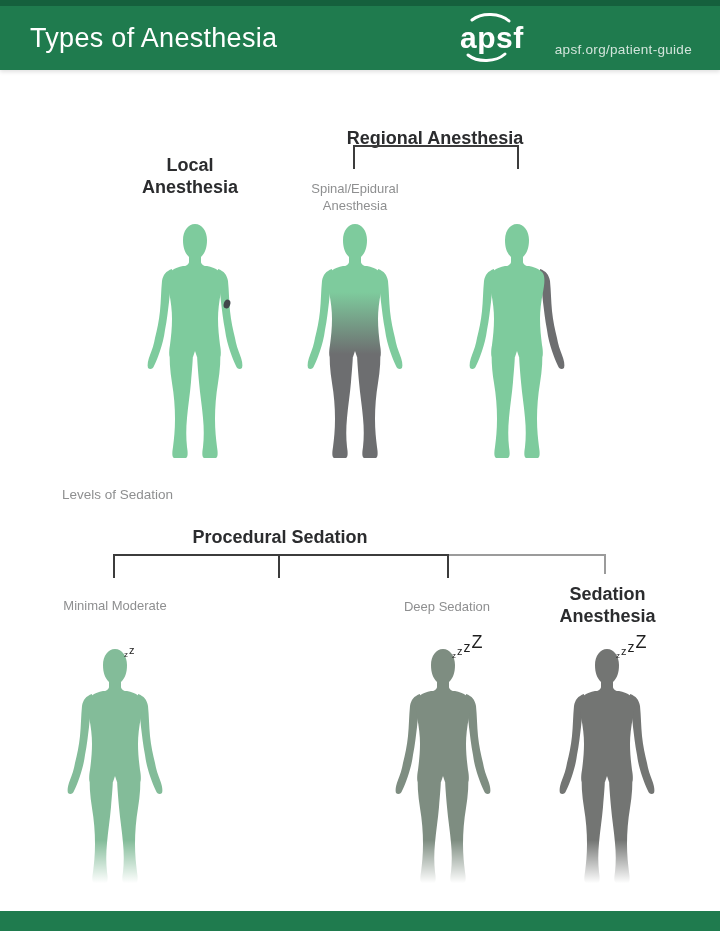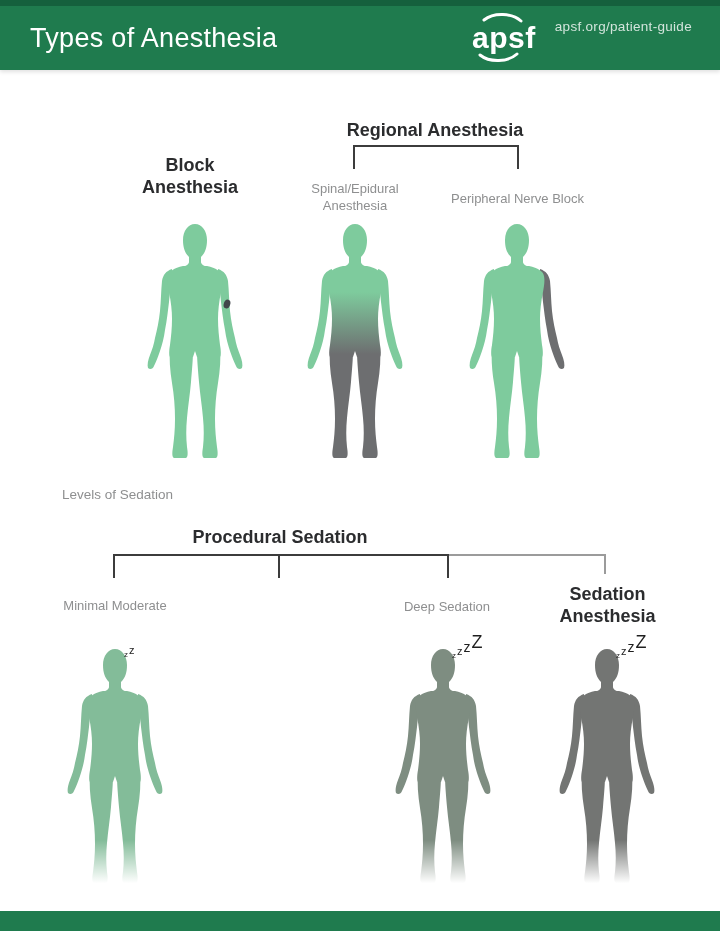--- a/index.html
+++ b/index.html
@@ -10,21 +10,21 @@
   }
   *{margin:0;padding:0;box-sizing:border-box}
   body{background:#e8e8e8;font-family:"Liberation Sans",sans-serif}
   .page{position:relative;width:720px;height:931px;background:#ffffff;overflow:hidden;margin:0 auto}
 
   
   .header{position:absolute;top:0;left:0;right:0;height:70px;background:var(--headerGreen);
           border-top:6px solid var(--headerGreenDark);box-shadow:0 2px 4px rgba(0,0,0,.12);
           display:flex;align-items:center;justify-content:space-between;padding:0 28px 0 30px}
   .header-title{color:#fff;font-size:27px;font-weight:400;letter-spacing:.3px}
-  .logo-group{display:flex;align-items:flex-start;gap:13px}
+  .logo-group{display:flex;align-items:flex-end;gap:25px}
   .logo-wrap{position:relative;padding:2px 6px}
   .logo-text{color:#fff;font-size:30px;font-weight:700;letter-spacing:.5px;position:relative;z-index:1}
   .logo-arcs{position:absolute;left:-2px;top:-8px;width:74px;height:52px;z-index:0}
   .header-url{color:rgba(255,255,255,.8);font-size:13.5px;letter-spacing:.3px}
 
   
   .footer{position:absolute;left:0;right:0;bottom:0;height:20px;background:var(--headerGreen)}
 
   
   .abs{position:absolute}
@@ -92,39 +92,36 @@
         <svg class="logo-arcs" viewBox="0 0 74 52">
           <path d="M20,9 C30,1 48,2 57,10" stroke="#ffffff" stroke-width="3" fill="none" stroke-linecap="round"></path>
           <path d="M16,44 C26,52 44,51 53,43" stroke="#ffffff" stroke-width="3" fill="none" stroke-linecap="round"></path>
         </svg>
         <span class="logo-text">apsf</span>
       </div>
       <div class="header-url">apsf.org/patient-guide</div>
     </div>
   </div>
 
-  <div class="abs group-heading" style="top:120px;left:310px;width:250px">Regional Anesthesia</div>
+  <div class="abs group-heading" style="top:128px;left:310px;width:250px">Regional Anesthesia</div>
 
   <div class="hline dark" style="top:145px;left:353px;width:166px"></div>
   <div class="vline dark" style="top:145px;left:353px;height:24px"></div>
   <div class="vline dark" style="top:145px;left:517px;height:24px"></div>
 
   <div class="abs fig-label-bold" style="top:154px;left:110px;width:160px">
-    <div>Block</div>
+    <div>Local</div>
     <div>Anesthesia</div>
   </div>
 
   <div class="abs fig-label-gray" style="top:180px;left:275px;width:160px">
     <div>Spinal/Epidural</div>
     <div>Anesthesia</div>
   </div>
 
-  <div class="abs fig-label-gray" style="top:190px;left:430px;width:175px">
-    <div>Peripheral Nerve Block</div>
-  </div>
 
   <div class="fig-wrap" style="top:218px;left:134px">
     <svg viewBox="0 0 120 245" class="fig-local">
         <use href="#personBody"></use>
       </svg>
   </div>
   <div class="fig-wrap" style="top:218px;left:294px">
     <svg viewBox="0 0 120 245" class="fig-spinal">
         <use href="#personBody"></use>
       </svg>

